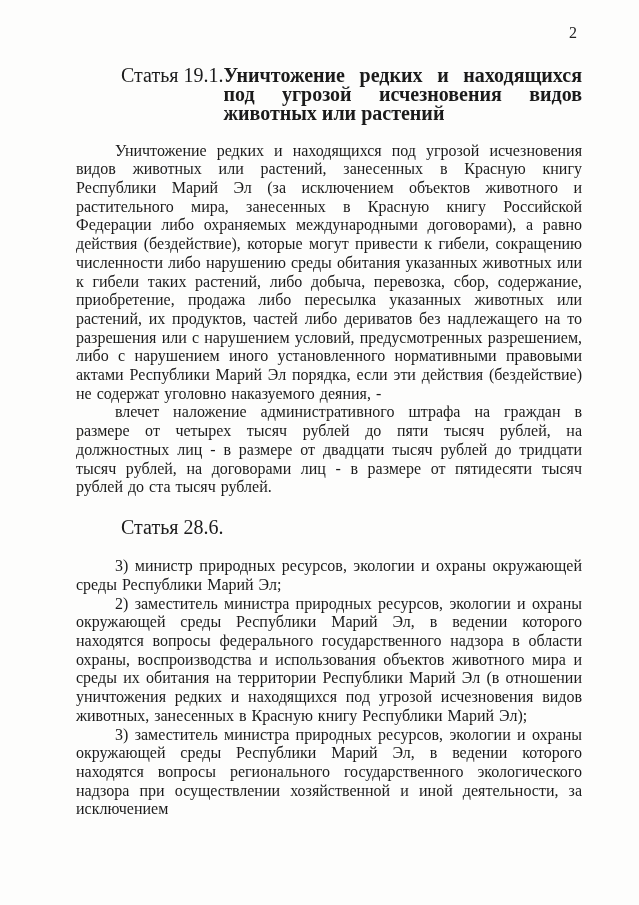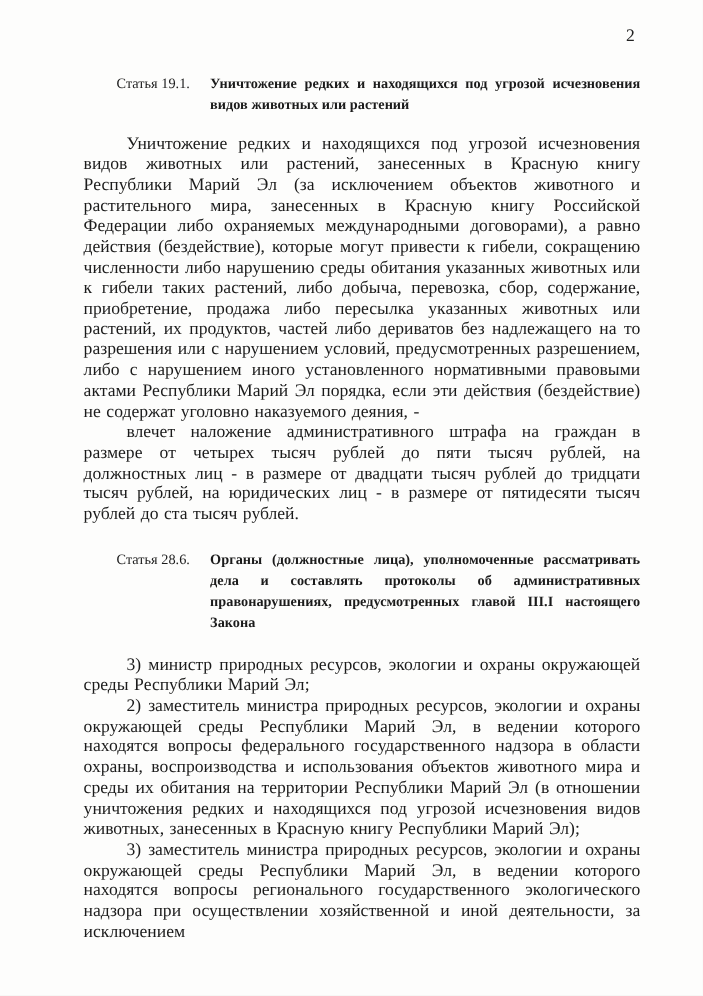--- a/index.html
+++ b/index.html
@@ -28,22 +28,22 @@
     color: #222;
   }
   .content {
     position: absolute;
     top: 66px;
     left: 76px;
     width: 506px;
   }
   .article-heading {
     display: flex;
-    margin-left: 30px;
-    font-size: 13px;
+    margin-left: 45px;
+    font-size: 20px;
     line-height: 19.2px;
     margin-bottom: 18px;
   }
   .article-heading .article-label {
     flex: 0 0 85px;
     font-weight: normal;
     white-space: nowrap;
   }
   .article-heading .article-title {
     flex: 1 1 auto;
@@ -73,26 +73,25 @@
 
   <div class="content">
 
     <div class="article-heading">
       <span class="article-label">Статья 19.1.</span>
       <span class="article-title">Уничтожение редких и находящихся под угрозой исчезновения видов животных или растений</span>
     </div>
 
     <div class="body-block">
       <p class="para">Уничтожение редких и находящихся под угрозой исчезновения видов животных или растений, занесенных в Красную книгу Республики Марий Эл (за исключением объектов животного и растительного мира, занесенных в Красную книгу Российской Федерации либо охраняемых международными договорами), а равно действия (бездействие), которые могут привести к гибели, сокращению численности либо нарушению среды обитания указанных животных или к гибели таких растений, либо добыча, перевозка, сбор, содержание, приобретение, продажа либо пересылка указанных животных или растений, их продуктов, частей либо дериватов без надлежащего на то разрешения или с нарушением условий, предусмотренных разрешением, либо с нарушением иного установленного нормативными правовыми актами Республики Марий Эл порядка, если эти действия (бездействие) не содержат уголовно наказуемого деяния, -</p>
-      <p class="para">влечет наложение административного штрафа на граждан в размере от четырех тысяч рублей до пяти тысяч рублей, на должностных лиц - в размере от двадцати тысяч рублей до тридцати тысяч рублей, на юридических лиц - в размере от пятидесяти тысяч рублей до ста тысяч рублей.</p>
+      <p class="para">влечет наложение административного штрафа на граждан в размере от четырех тысяч рублей до пяти тысяч рублей, на должностных лиц - в размере от двадцати тысяч рублей до тридцати тысяч рублей, на договорами лиц - в размере от пятидесяти тысяч рублей до ста тысяч рублей.</p>
     </div>
 
     <div class="article-heading heading-2">
       <span class="article-label">Статья 28.6.</span>
-      <span class="article-title">Органы (должностные лица), уполномоченные рассматривать дела и составлять протоколы об административных правонарушениях, предусмотренных главой III.I настоящего Закона</span>
     </div>
 
     <div class="body-block">
       <p class="para">3) министр природных ресурсов, экологии и охраны окружающей среды Республики Марий Эл;</p>
       <p class="para">2) заместитель министра природных ресурсов, экологии и охраны окружающей среды Республики Марий Эл, в ведении которого находятся вопросы федерального государственного надзора в области охраны, воспроизводства и использования объектов животного мира и среды их обитания на территории Республики Марий Эл (в отношении уничтожения редких и находящихся под угрозой исчезновения видов животных, занесенных в Красную книгу Республики Марий Эл);</p>
       <p class="para">3) заместитель министра природных ресурсов, экологии и охраны окружающей среды Республики Марий Эл, в ведении которого находятся вопросы регионального государственного экологического надзора при осуществлении хозяйственной и иной деятельности, за исключением</p>
     </div>
 
   </div>
 </div>

